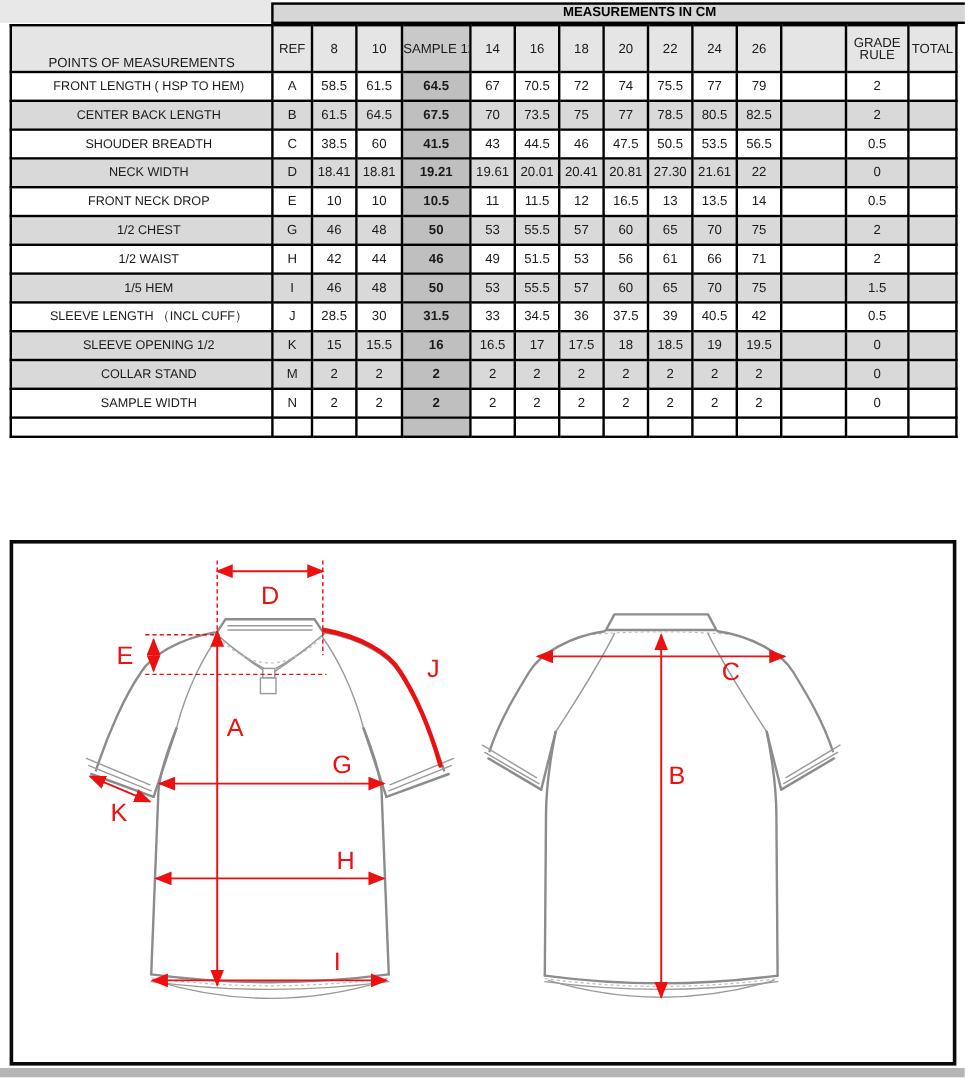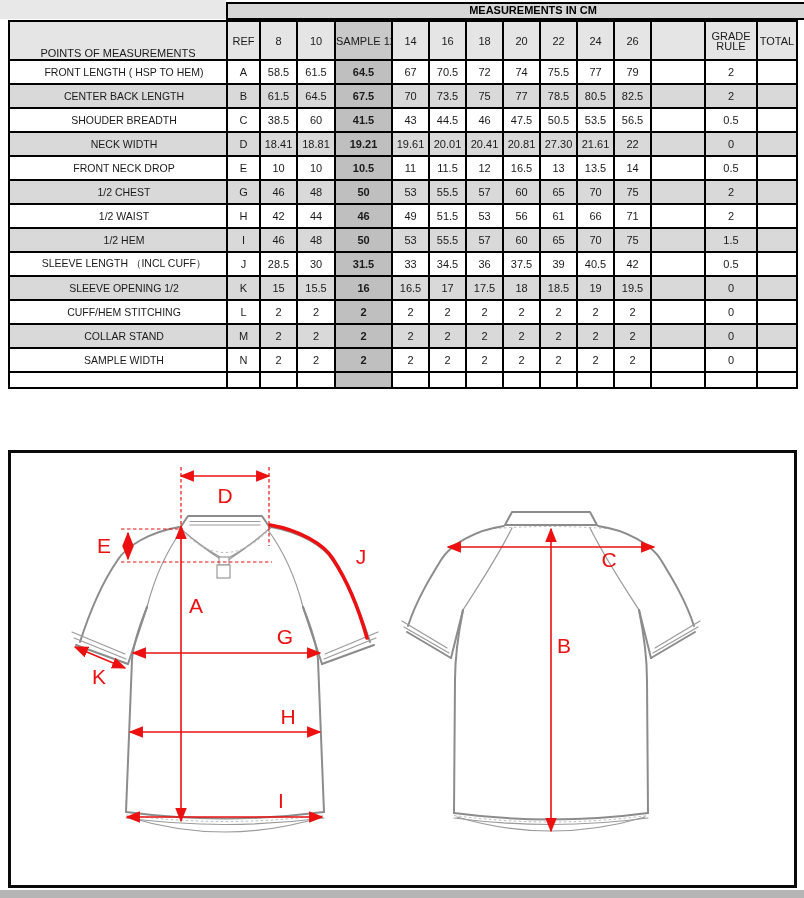--- a/index.html
+++ b/index.html
@@ -199,21 +199,21 @@
         <td>53</td>
         <td>56</td>
         <td>61</td>
         <td>66</td>
         <td>71</td>
         <td></td>
         <td>2</td>
         <td></td>
       </tr>
       <tr class="gray">
-        <td class="lbl">1/2 HEM</td>
+        <td class="lbl">1/5 HEM</td>
         <td>I</td>
         <td>46</td>
         <td>48</td>
         <td class="sample">50</td>
         <td>53</td>
         <td>55.5</td>
         <td>57</td>
         <td>60</td>
         <td>65</td>
         <td>70</td>
@@ -249,37 +249,20 @@
         <td>17</td>
         <td>17.5</td>
         <td>18</td>
         <td>18.5</td>
         <td>19</td>
         <td>19.5</td>
         <td></td>
         <td>0</td>
         <td></td>
       </tr>
-      <tr>
-        <td class="lbl">CUFF/HEM STITCHING</td>
-        <td>L</td>
-        <td>2</td>
-        <td>2</td>
-        <td class="sample">2</td>
-        <td>2</td>
-        <td>2</td>
-        <td>2</td>
-        <td>2</td>
-        <td>2</td>
-        <td>2</td>
-        <td>2</td>
-        <td></td>
-        <td>0</td>
-        <td></td>
-      </tr>
       <tr class="gray">
         <td class="lbl">COLLAR STAND</td>
         <td>M</td>
         <td>2</td>
         <td>2</td>
         <td class="sample">2</td>
         <td>2</td>
         <td>2</td>
         <td>2</td>
         <td>2</td>

